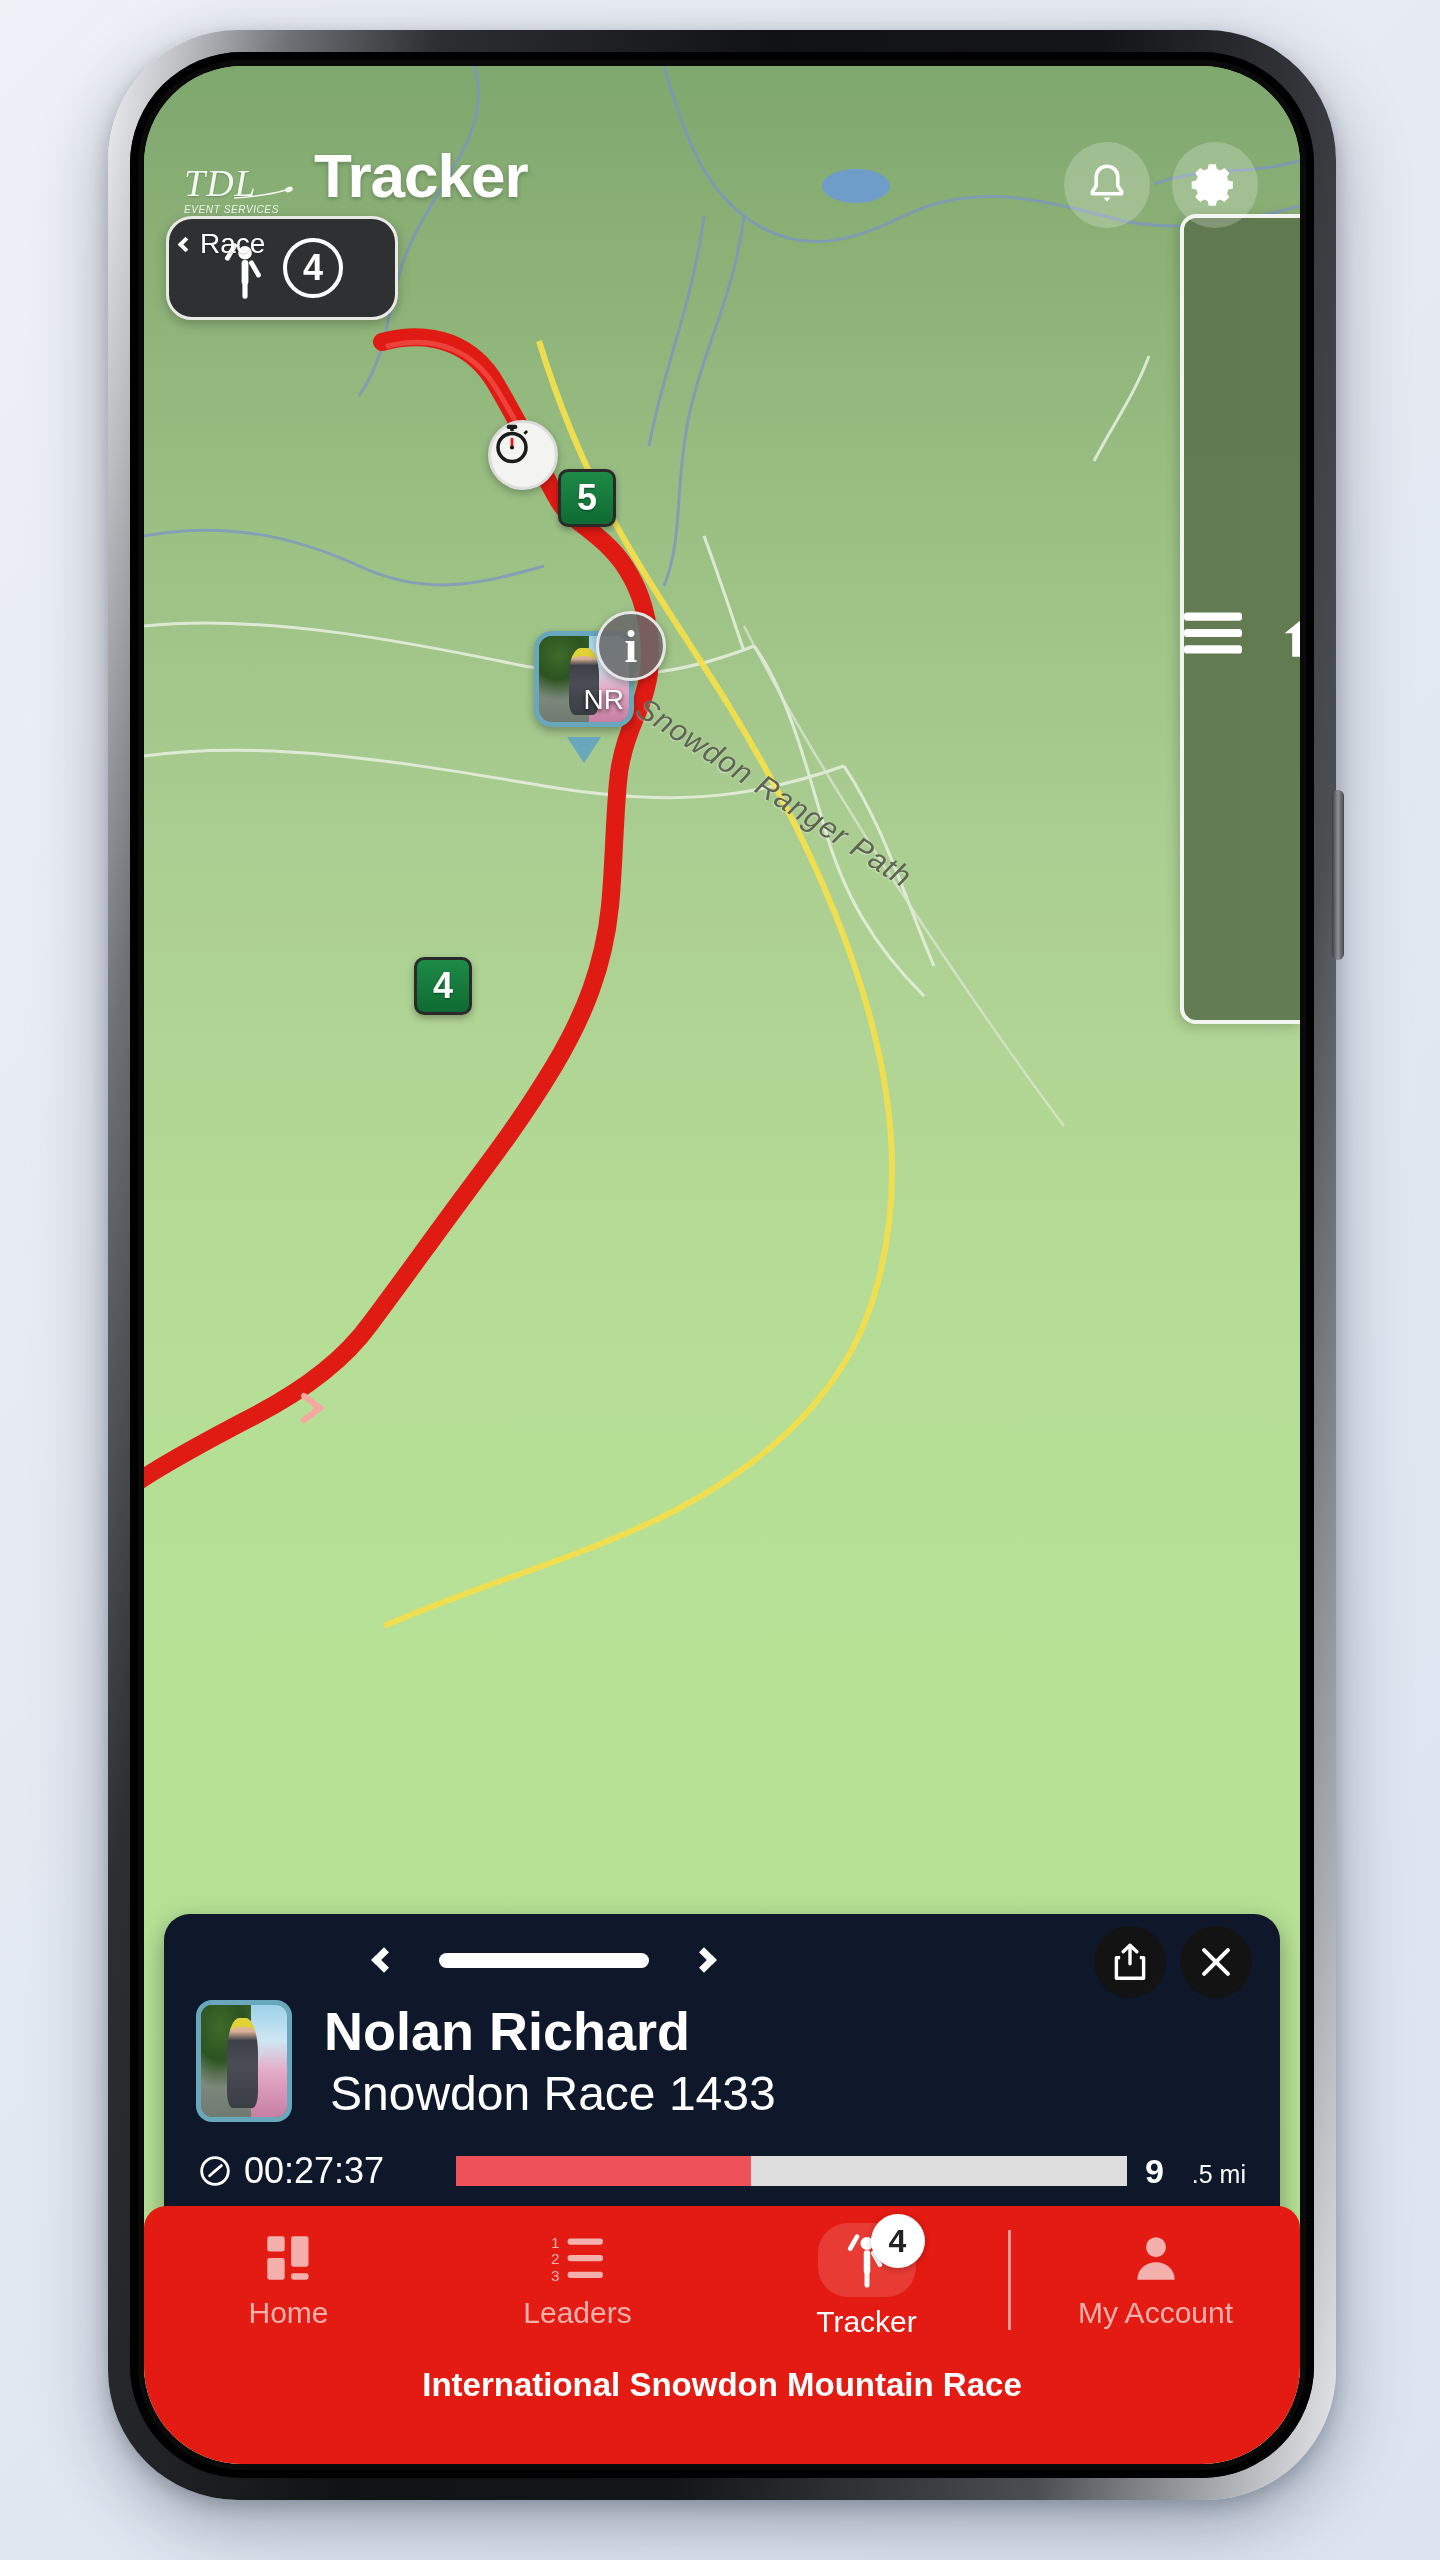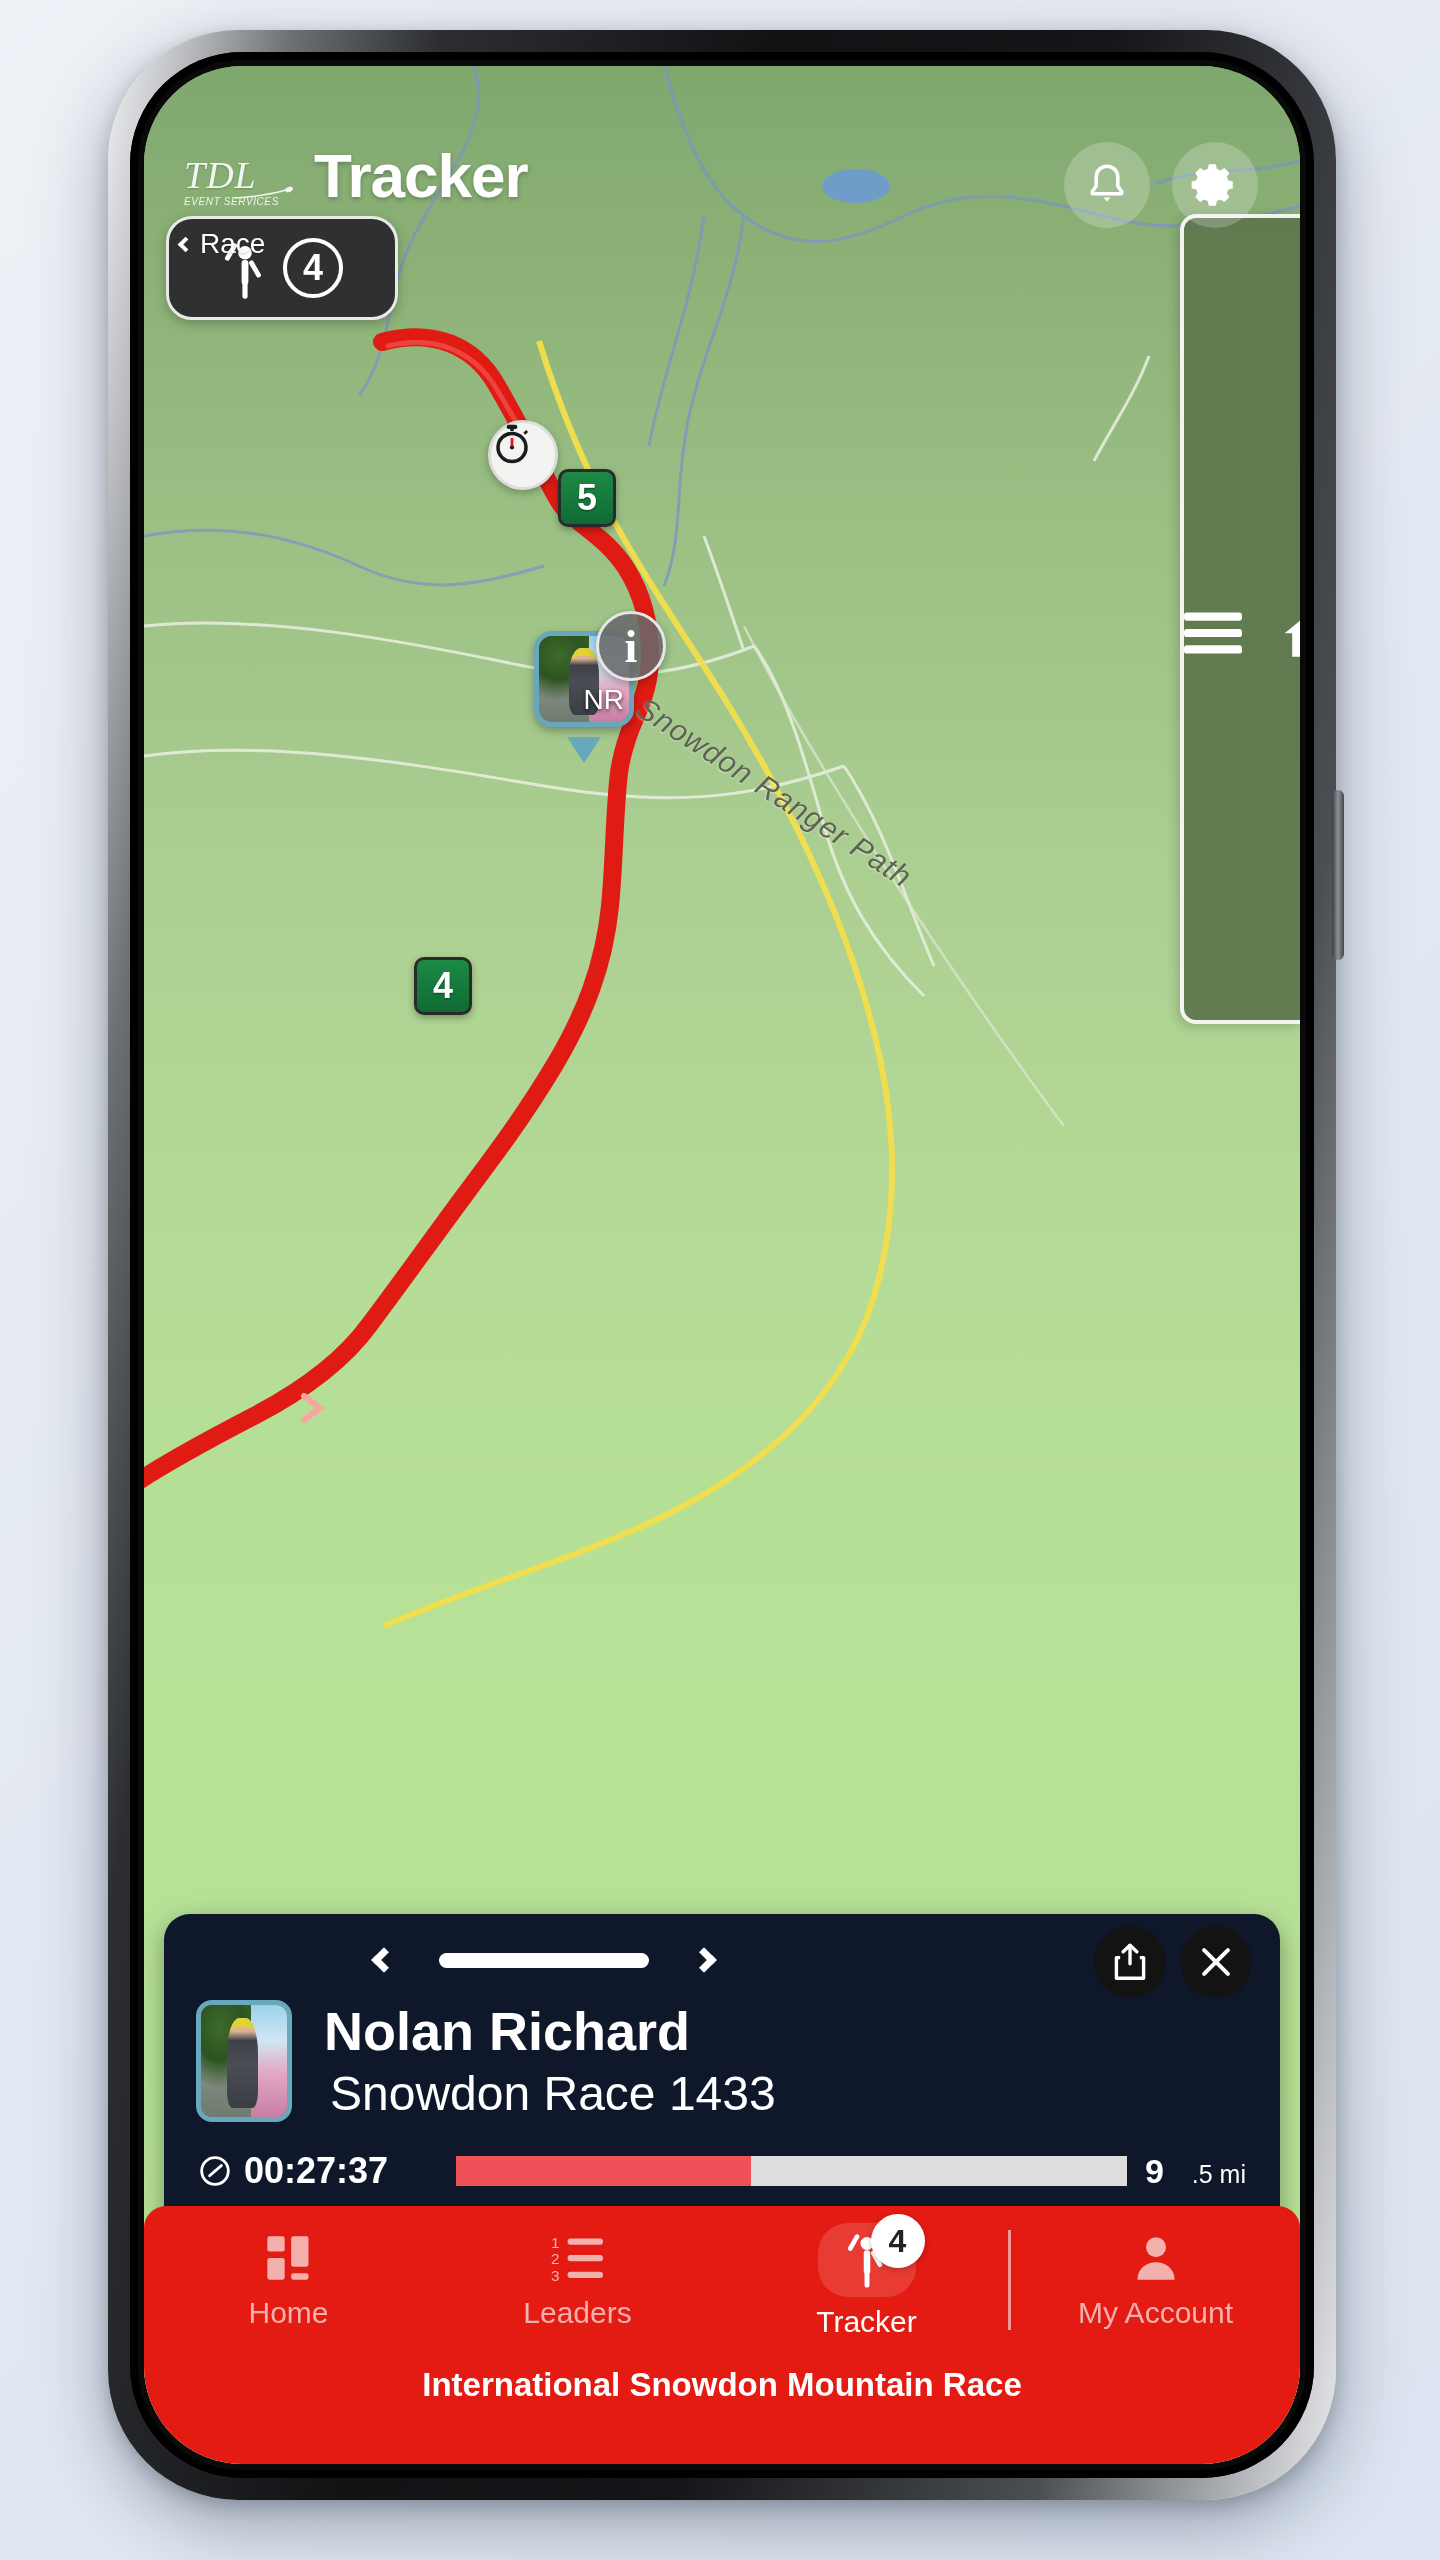--- a/index.html
+++ b/index.html
@@ -59,20 +59,21 @@
   }
   .tdl-logo {
     position: absolute; left: 40px; top: 90px;
     width: 108px; height: 60px;
   }
   .tdl-logo .tdl-main {
     font-family: "Liberation Serif", serif;
     font-style: italic; font-size: 38px; font-weight: 400;
     color: #f3f7f2; letter-spacing: 1px; line-height: 1;
     text-shadow: 0 1px 2px rgba(0,0,0,.2);
+    margin-top: 8px;
   }
   .tdl-logo .tdl-sub {
     font-size: 10px; font-style: italic; letter-spacing: .6px;
     color: #eef4ec; margin-top: 2px;
   }
   .tdl-logo .swoosh {
     position: absolute; left: 50px; top: 30px;
     width: 60px; height: 14px;
   }
   .page-title {
@@ -263,21 +264,21 @@
   .athlete-sub {
     position: absolute; left: 166px; top: 152px;
     font-size: 48px; font-weight: 400; color: #fff;
   }
   .stats-row {
     position: absolute; left: 0; bottom: 36px; width: 100%; height: 54px;
     display: flex; align-items: center; padding: 0 34px; gap: 18px;
   }
   .stat-time {
     display: flex; align-items: center; gap: 12px;
-    font-size: 36px; font-weight: 700; color: #fff;
+    font-size: 36px; font-weight: 400; color: #fff;
     min-width: 240px;
   }
   .progress-track {
     flex: 1; height: 30px; background: #dddddd; position: relative;
   }
   .progress-fill { position: absolute; left: 0; top: 0; height: 100%; background: #ee5158; }
   .stat-dist { font-size: 34px; font-weight: 700; color: #fff; white-space: nowrap; }
   .stat-dist .small { font-size: 25px; font-weight: 400; margin-left: 28px; }
 
   

